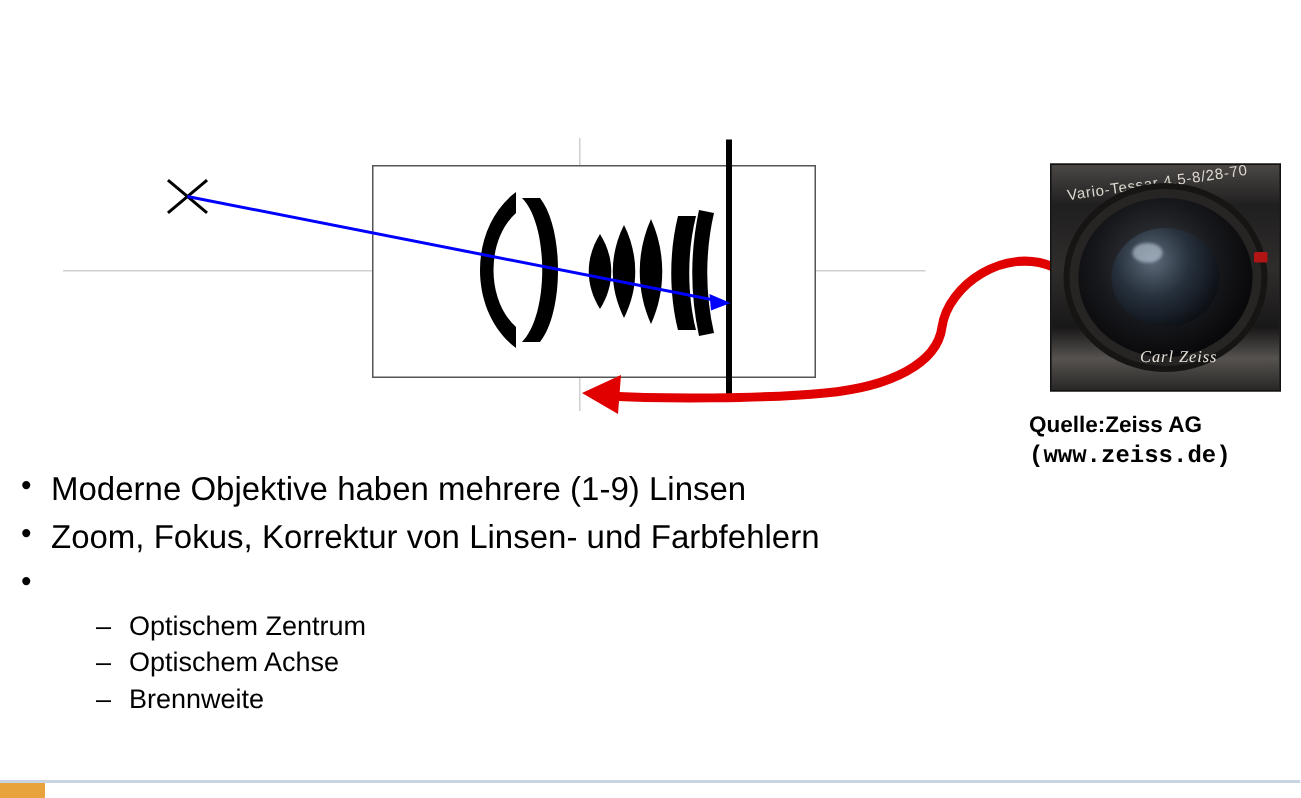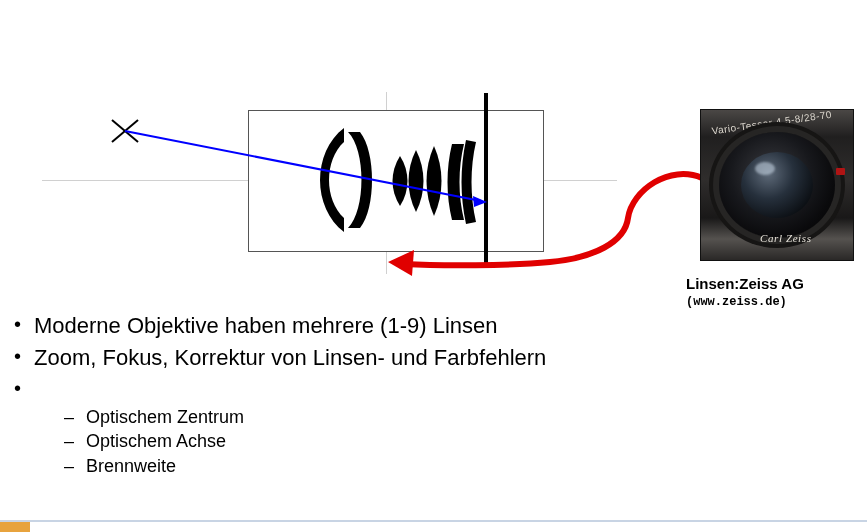--- a/index.html
+++ b/index.html
@@ -194,21 +194,21 @@
     top: 274px;
     width: 180px;
     font-family: "Liberation Sans", sans-serif;
     font-size: 15px;
     font-weight: bold;
     color: #000;
     line-height: 1.35;
   }
   #photo-caption .url {
     font-family: "Liberation Mono", monospace;
-    font-size: 12px;
+    font-size: 16px;
     font-weight: bold;
   }
 
   
   #bullets {
     position: absolute;
     left: 14px;
     top: 312px;
     width: 700px;
   }
@@ -306,21 +306,21 @@
     <div class="photo-barrel"></div>
     <div class="photo-toptext">Vario-Tessar 4,5-8/28-70</div>
     <div class="photo-ring"></div>
     <div class="photo-glass"></div>
     <div class="photo-glint"></div>
     <div class="photo-red"></div>
     <div class="photo-bottomtext">Carl Zeiss</div>
   </div>
 
   <div id="photo-caption">
-    <div>Linsen:Zeiss AG</div>
+    <div>Quelle:Zeiss AG</div>
     <div class="url">(www.zeiss.de)</div>
   </div>
 
   <div id="bullets">
 
     <div class="bullet">
       <span class="mark">•</span>
       <span>Moderne Objektive haben mehrere (1-9) Linsen</span>
     </div>
 

